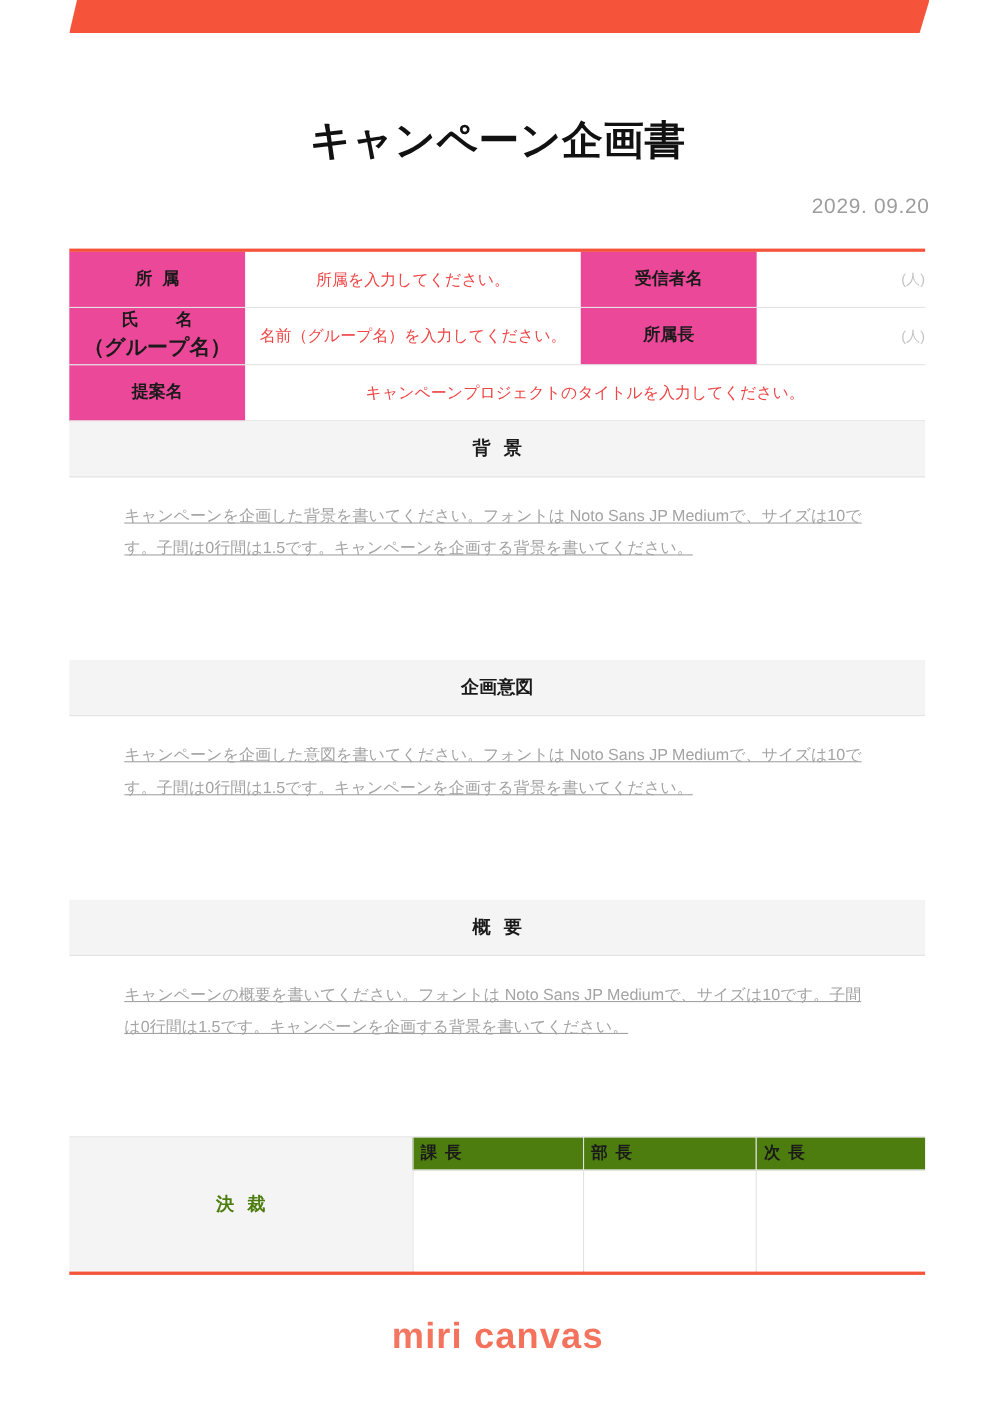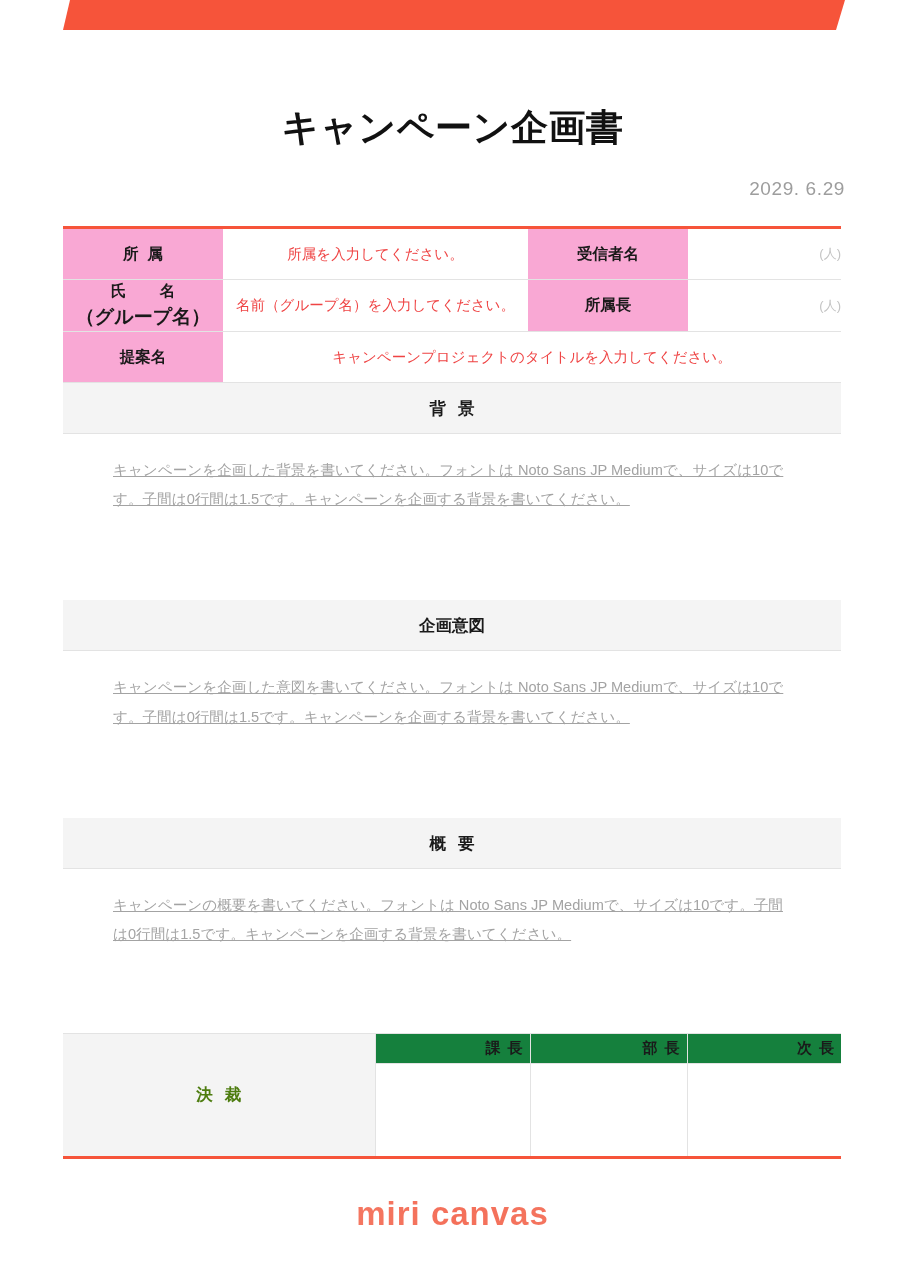--- a/index.html
+++ b/index.html
@@ -83,21 +83,21 @@
     width: 100%;
     border-collapse: collapse;
     table-layout: fixed;
   }
   .info-table td {
     border-bottom: 1px solid #e3e3e3;
     padding: 0;
     vertical-align: middle;
   }
   .cell-label {
-    background: #f9a8d4;
+    background: #ec4899;
     text-align: center;
     font-size: 15.5px;
     font-weight: 700;
     color: #1a1a1a;
     line-height: 1.45;
   }
   .cell-label.sp {
     letter-spacing: 9px;
     text-indent: 9px;
   }
@@ -173,22 +173,22 @@
     background: #f4f4f4;
     text-align: center;
     font-size: 16.5px;
     font-weight: 700;
     color: #4d7c0f;
     letter-spacing: 12px;
     text-indent: 12px;
     border-right: 1px solid #e3e3e3;
   }
   .appr-head {
-    background: #15803d;
-    text-align: right;
+    background: #4d7c0f;
+    text-align: left;
     font-size: 15px;
     font-weight: 700;
     color: #1a1a1a;
     letter-spacing: 7px;
     text-indent: 7px;
     height: 29px;
     border-right: 1px solid #e3e3e3;
     border-bottom: 1px solid #e3e3e3;
   }
   .appr-head.last { border-right: none; }
@@ -219,21 +219,21 @@
 </head>
 <body>
 
 <div class="page">
 
   <div class="top-banner">
     <div class="bar"></div>
   </div>
 
   <div class="doc-title">キャンペーン企画書</div>
-  <div class="doc-date">2029. 6.29</div>
+  <div class="doc-date">2029. 09.20</div>
 
   <div class="frame">
 
     <table class="info-table">
       <colgroup>
         <col style="width:160px">
         <col style="width:305px">
         <col style="width:160px">
         <col style="width:153px">
       </colgroup>

